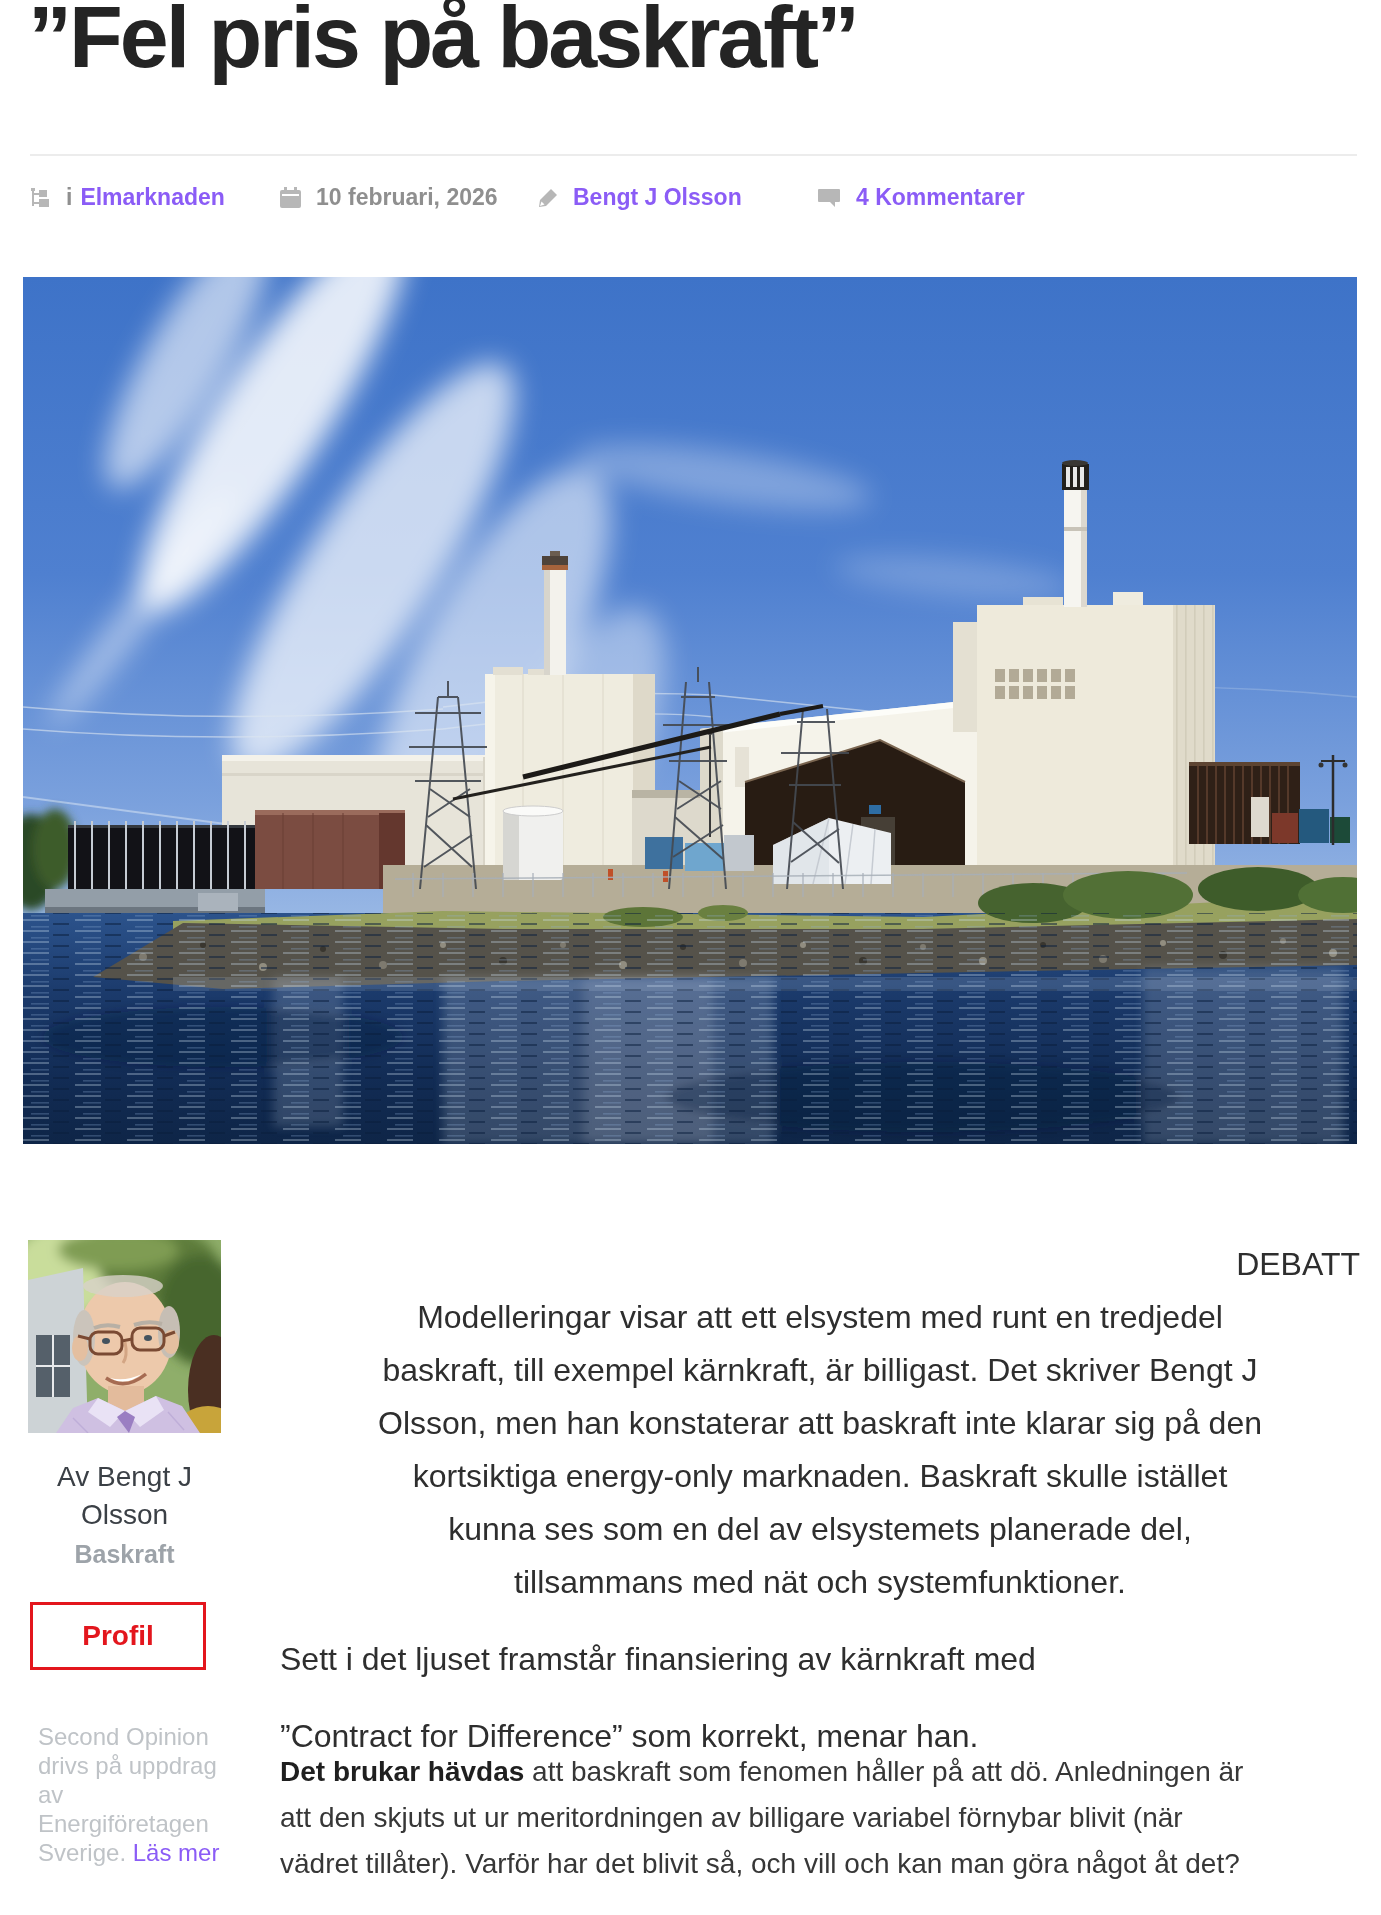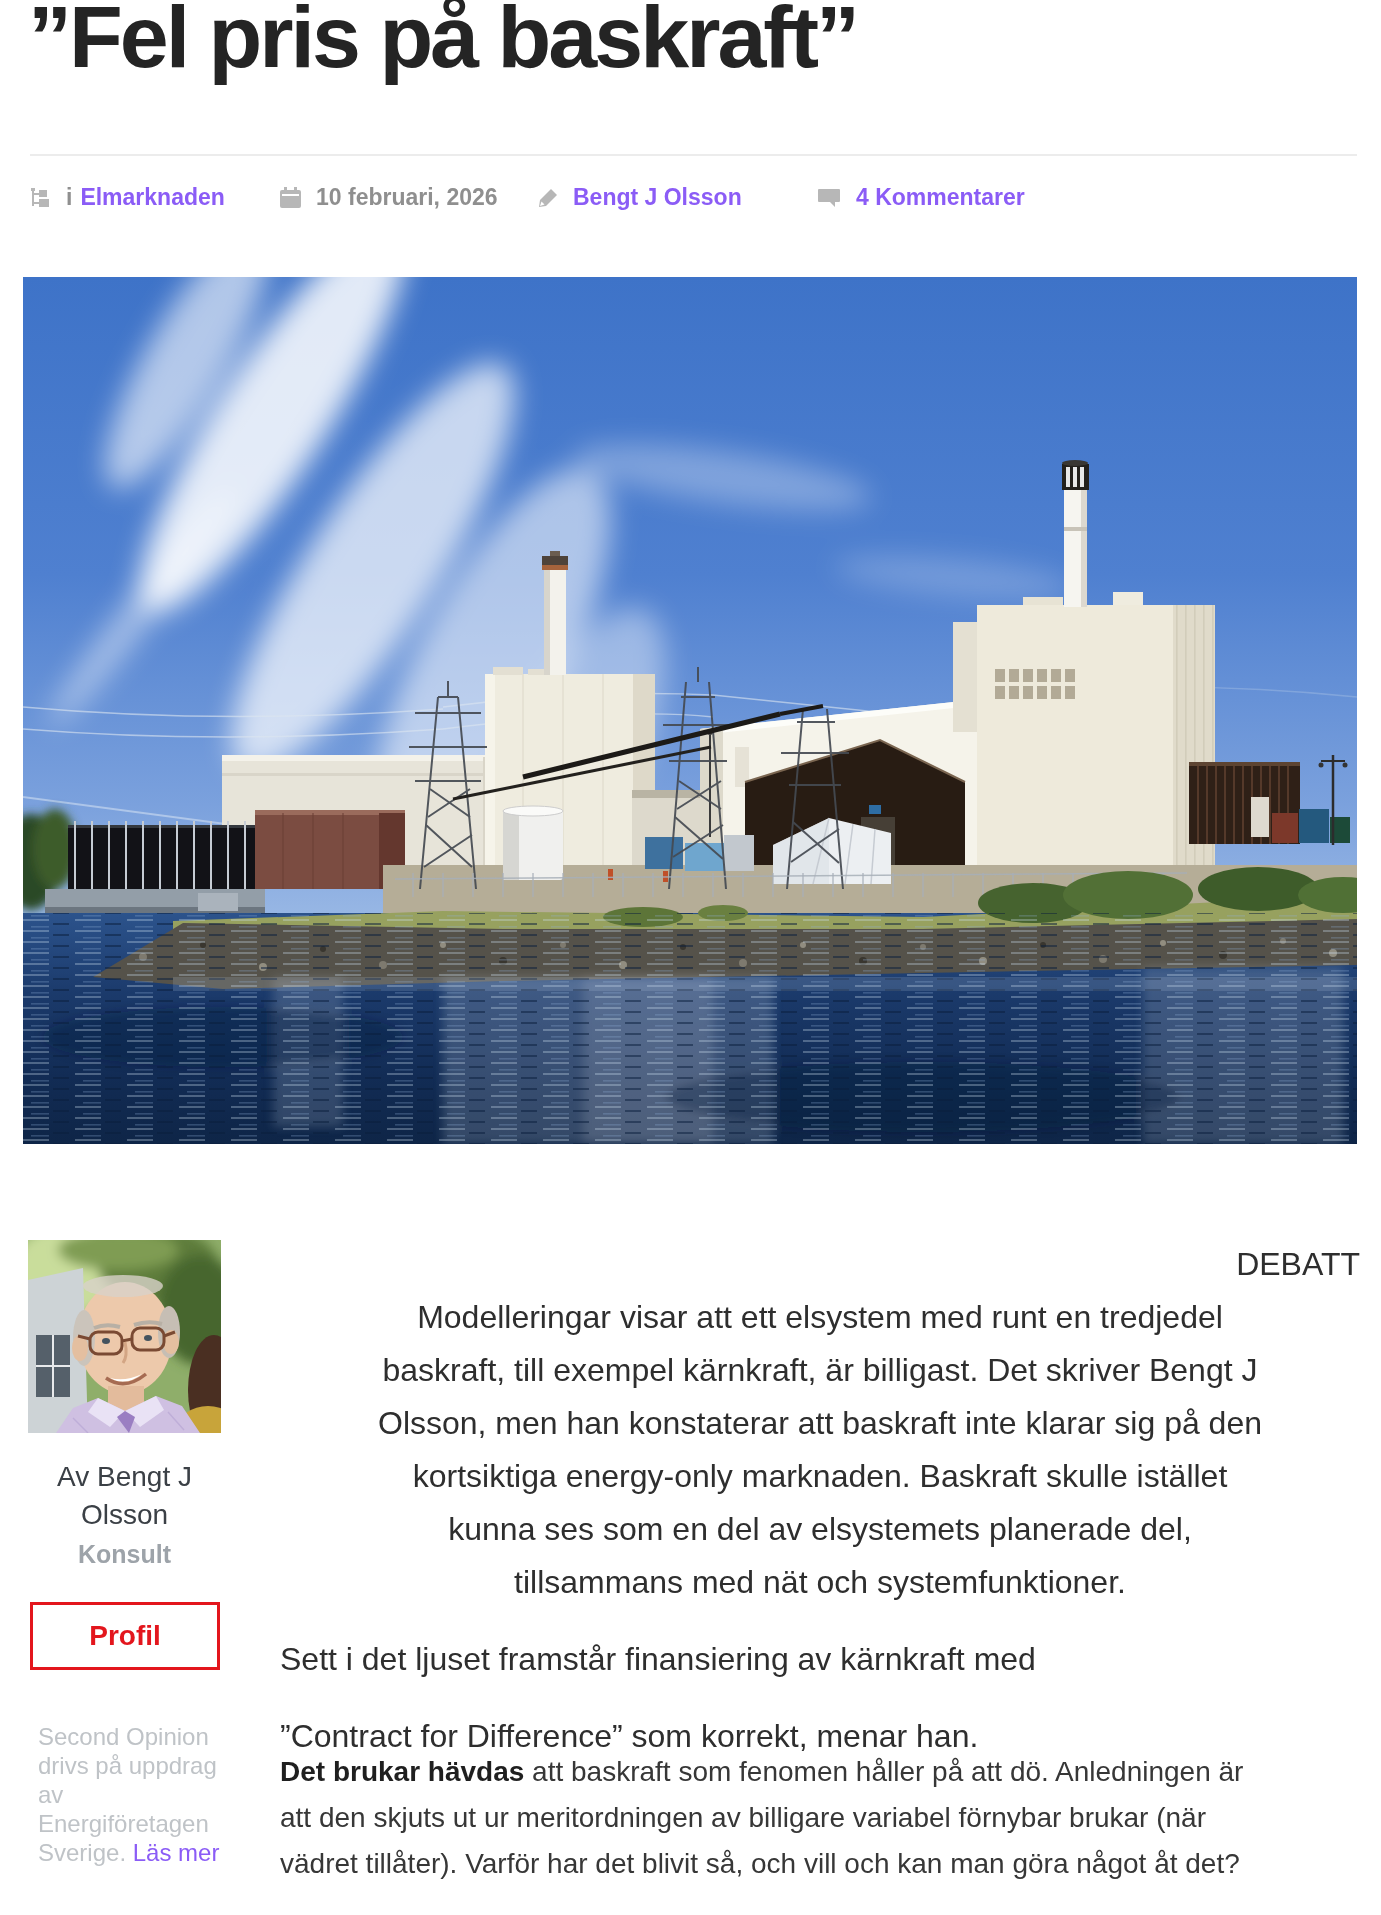--- a/index.html
+++ b/index.html
@@ -15,21 +15,21 @@
   .mi .pre{margin-right:8px;color:#8f8f8f;}
   .redlink{color:#8b5cf6;text-decoration:none;cursor:pointer;}
   .photo{position:absolute;top:277px;left:23px;width:1334px;height:867px;overflow:hidden;}
   .photo svg{display:block;width:100%;height:100%;}
   .avatar{position:absolute;top:1240px;left:28px;width:193px;height:193px;overflow:hidden;}
   .avatar svg{display:block;width:100%;height:100%;}
   .byline{position:absolute;top:1458px;left:28px;width:193px;text-align:center;font-size:28px;
           line-height:38px;color:#3b4046;}
   .role{position:absolute;top:1540px;left:28px;width:193px;text-align:center;font-size:25px;
         font-weight:700;color:#9da3a9;}
-  .profile-btn{position:absolute;top:1602px;left:30px;width:190px;height:68px;border:3px solid #e3161d;
+  .profile-btn{position:absolute;top:1602px;left:30px;width:176px;height:68px;border:3px solid #e3161d;
         box-sizing:border-box;display:flex;align-items:center;justify-content:center;
         font-size:28px;font-weight:700;color:#e3161d;text-decoration:none;cursor:pointer;background:#fff;}
   .sfooter{position:absolute;top:1722px;left:30px;width:210px;font-size:24px;line-height:29px;
         color:#bfc3c7;margin-left:8px;}
   .lead{position:absolute;top:1238px;left:280px;width:1080px;}
   .lrow{height:53px;line-height:53px;font-size:32px;color:#2e2e2e;white-space:nowrap;}
   .lrow.c{text-align:center;}
   .lrow.l{text-align:left;margin-top:24px;}
   .kicker{height:53px;line-height:53px;font-size:32px;color:#2e2e2e;text-align:right;}
   .bodyp{position:absolute;top:1749px;left:280px;width:1100px;}
@@ -425,21 +425,21 @@
         <g stroke="#b8a7d4" stroke-width="1.5" opacity="0.7">
             <line x1="45" y1="178" x2="60" y2="193"></line>
             <line x1="140" y1="172" x2="156" y2="190"></line>
           </g>
       </svg>
     </div>
     <div class="byline">
       <div>Av Bengt J</div>
       <div>Olsson</div>
     </div>
-    <div class="role">Konsult</div>
+    <div class="role">Baskraft</div>
     <a class="profile-btn">Profil</a>
     <div class="sfooter">
       <div>Second Opinion</div>
       <div>drivs på uppdrag av</div>
       <div>Energiföretagen</div>
       <div><span>Sverige.</span> <a class="redlink">Läs mer</a></div>
     </div>
   </aside>
 
   <main>
@@ -449,18 +449,18 @@
       <div class="lrow c">baskraft, till exempel kärnkraft, är billigast. Det skriver Bengt J</div>
       <div class="lrow c">Olsson, men han konstaterar att baskraft inte klarar sig på den</div>
       <div class="lrow c">kortsiktiga energy-only marknaden. Baskraft skulle istället</div>
       <div class="lrow c">kunna ses som en del av elsystemets planerade del,</div>
       <div class="lrow c">tillsammans med nät och systemfunktioner.</div>
       <div class="lrow l">Sett i det ljuset framstår finansiering av kärnkraft med</div>
       <div class="lrow l">”Contract for Difference” som korrekt, menar han.</div>
     </div>
     <div class="bodyp">
       <div class="brow"><b>Det brukar hävdas</b><span> att baskraft som fenomen håller på att dö. Anledningen är</span></div>
-      <div class="brow">att den skjuts ut ur meritordningen av billigare variabel förnybar brukar (när</div>
+      <div class="brow">att den skjuts ut ur meritordningen av billigare variabel förnybar blivit (när</div>
       <div class="brow">vädret tillåter). Varför har det blivit så, och vill och kan man göra något åt det?</div>
     </div>
   </main>
 
 </div>
 
 </body></html>

